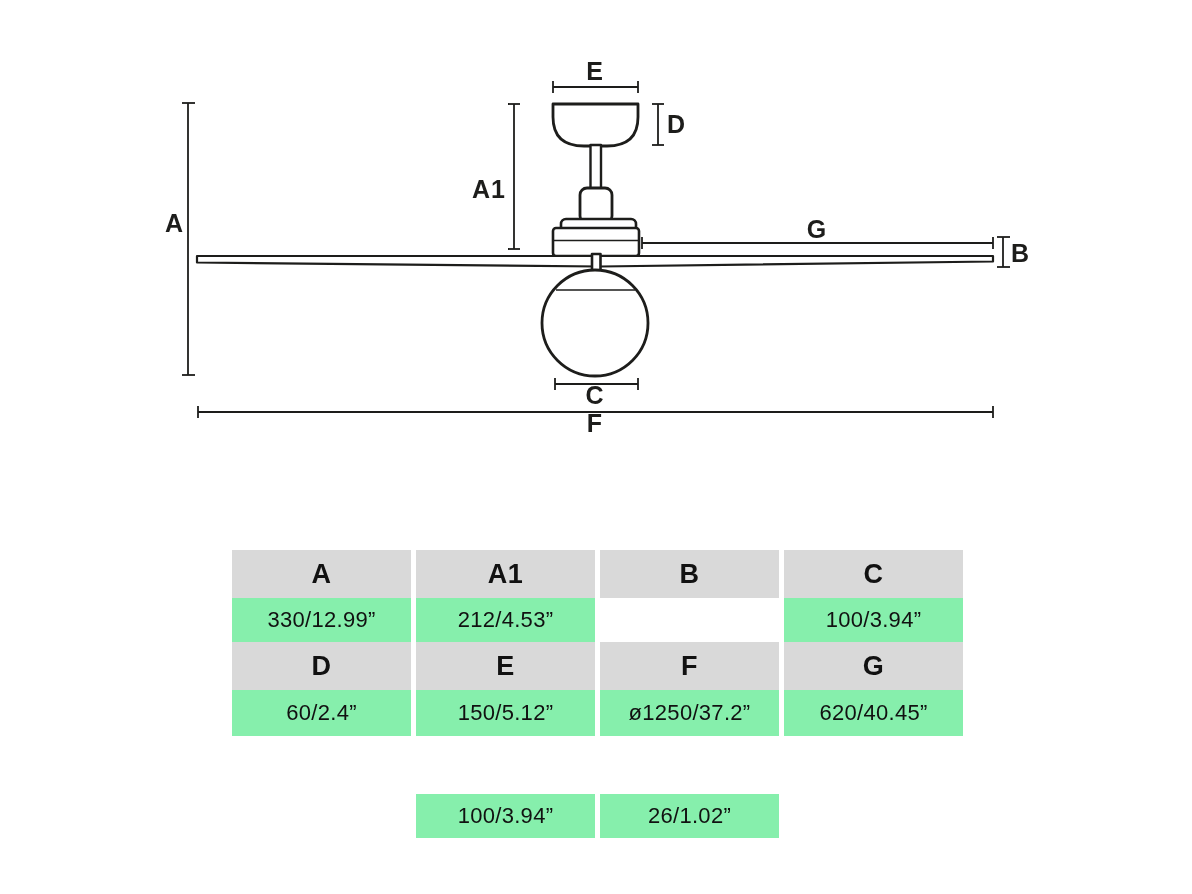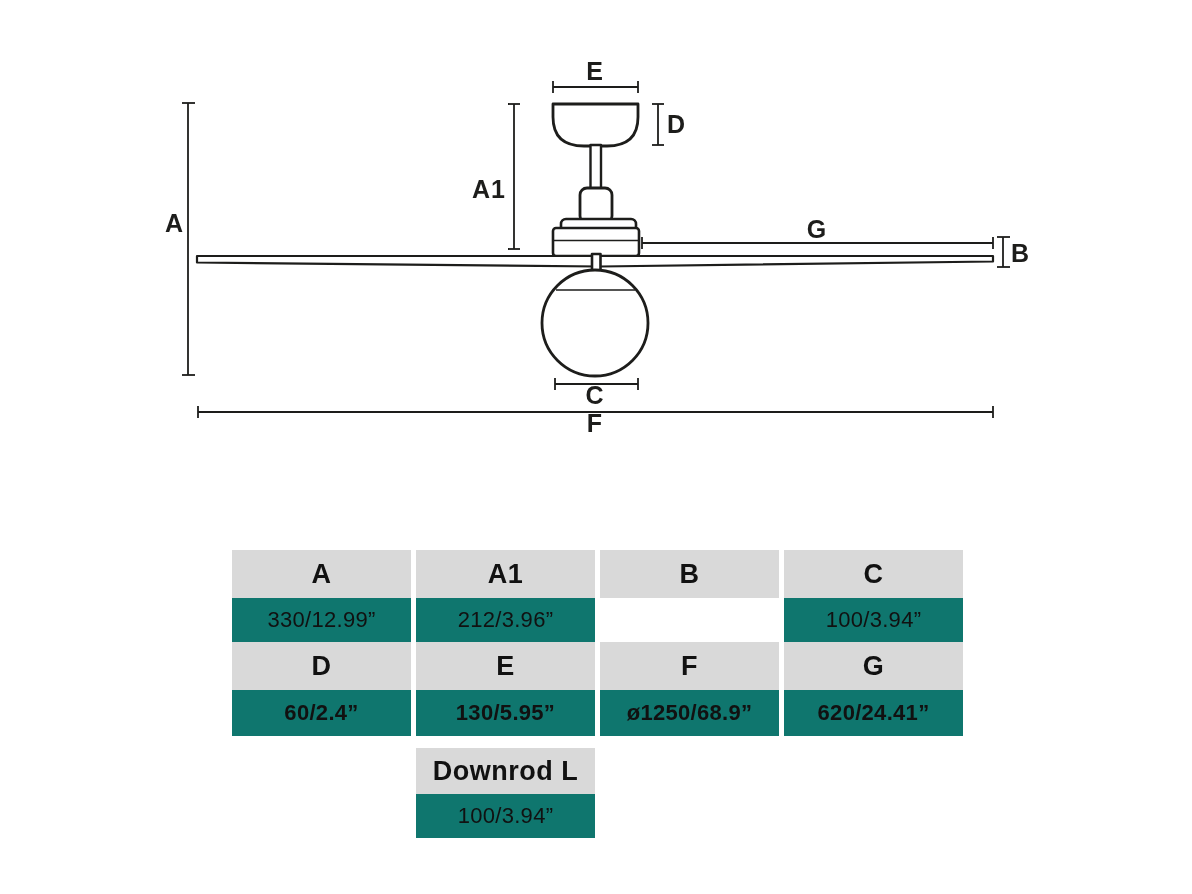--- a/index.html
+++ b/index.html
@@ -46,31 +46,31 @@
   .th {
     background: #d9d9d9;
     display: flex;
     align-items: center;
     justify-content: center;
     font-weight: bold;
     font-size: 27px;
     letter-spacing: 0.5px;
   }
   .td {
-    background: #0f766e;
+    background: #86efac;
     display: flex;
     align-items: center;
     justify-content: center;
     font-size: 22px;
     letter-spacing: 0.3px;
   }
   .r1 { grid-row: 1; }
   .r2 { grid-row: 2; }
   .r3 { grid-row: 3; }
-  .r4 { grid-row: 4; font-weight: bold; }
+  .r4 { grid-row: 4; }
   .r6 { grid-row: 6; }
   .r7 { grid-row: 7; }
   .c1 { grid-column: 1; }
   .c2 { grid-column: 2; }
   .c3 { grid-column: 3; }
   .c4 { grid-column: 4; }
 </style>
 </head>
 <body>
 
@@ -147,31 +147,31 @@
   </div>
 
   <div class="dim-table">
 
     <div class="th r1 c1">A</div>
     <div class="th r1 c2">A1</div>
     <div class="th r1 c3">B</div>
     <div class="th r1 c4">C</div>
 
     <div class="td r2 c1">330/12.99”</div>
-    <div class="td r2 c2">212/3.96”</div>
+    <div class="td r2 c2">212/4.53”</div>
     <div class="td r2 c4">100/3.94”</div>
 
     <div class="th r3 c1">D</div>
     <div class="th r3 c2">E</div>
     <div class="th r3 c3">F</div>
     <div class="th r3 c4">G</div>
 
     <div class="td r4 c1">60/2.4”</div>
-    <div class="td r4 c2">130/5.95”</div>
-    <div class="td r4 c3">ø1250/68.9”</div>
-    <div class="td r4 c4">620/24.41”</div>
+    <div class="td r4 c2">150/5.12”</div>
+    <div class="td r4 c3">ø1250/37.2”</div>
+    <div class="td r4 c4">620/40.45”</div>
 
-    <div class="th r6 c2">Downrod L</div>
 
     <div class="td r7 c2">100/3.94”</div>
+    <div class="td r7 c3">26/1.02”</div>
   </div>
 
 </div>
 
 </body></html>

